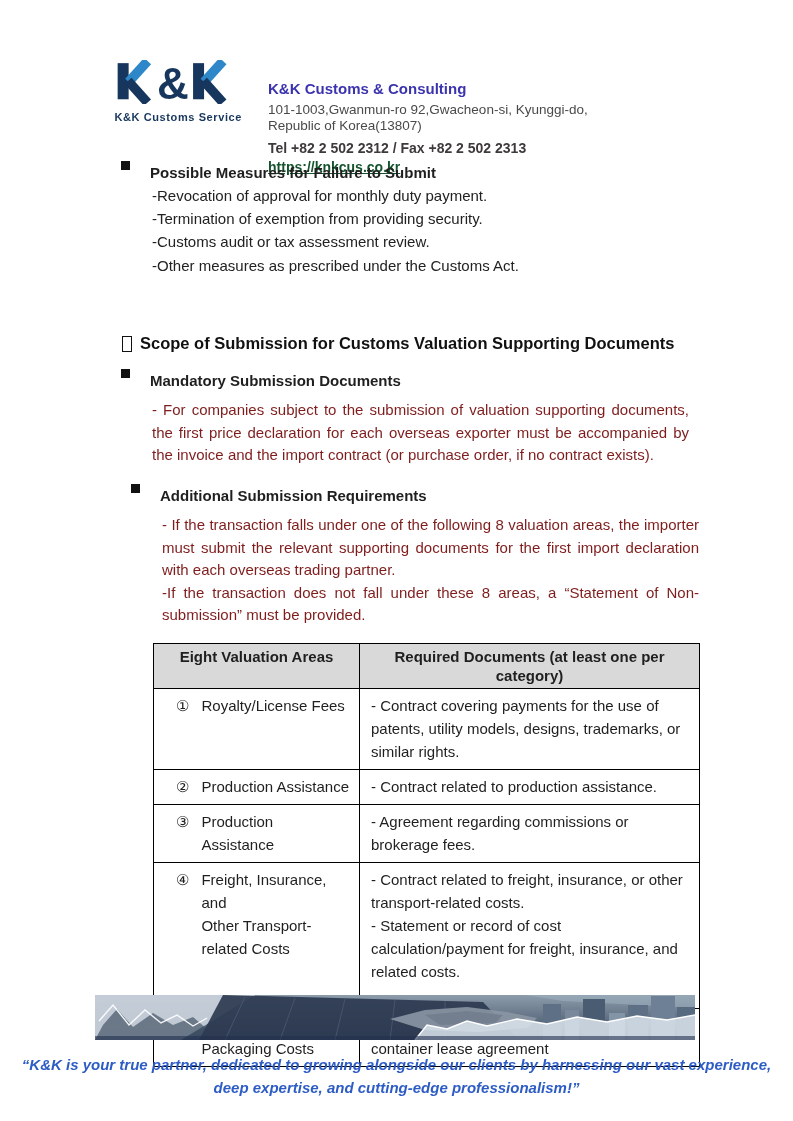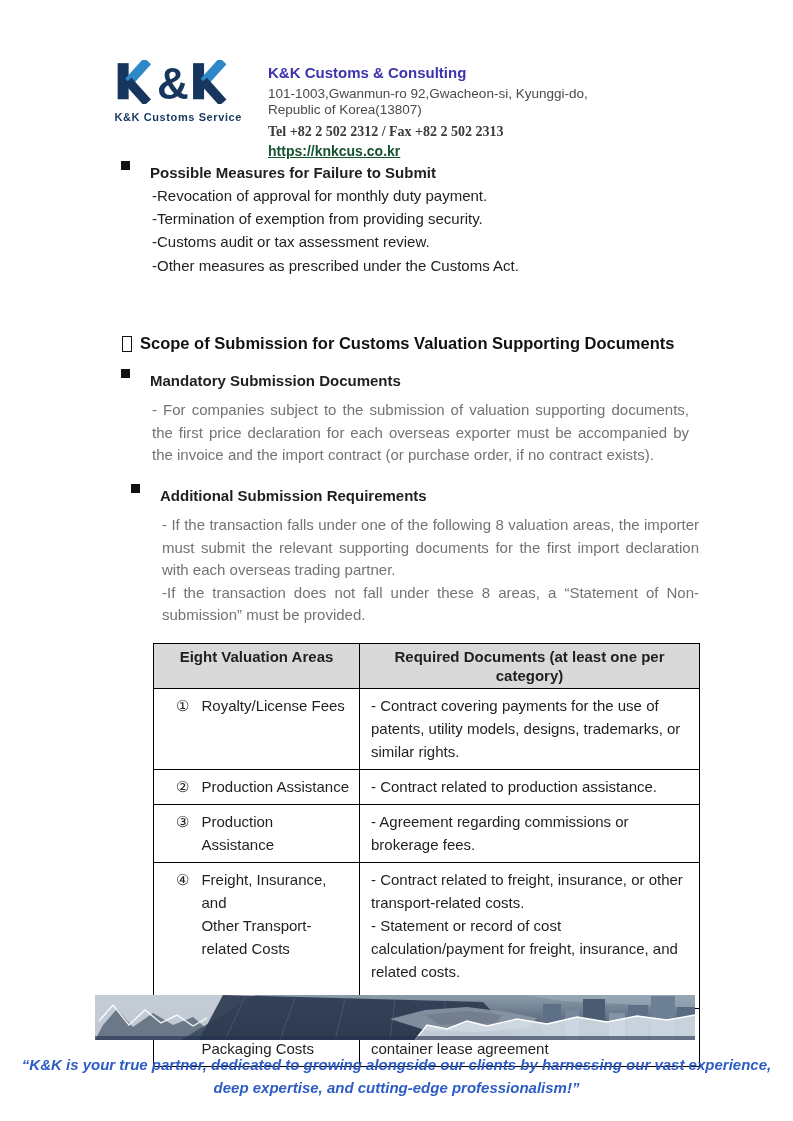--- a/index.html
+++ b/index.html
@@ -6,38 +6,38 @@
   .page {
     position:relative; width:793px; height:1121px; margin:0 auto;
     background:#ffffff; overflow:hidden;
     font-family:"Liberation Sans", sans-serif; color:#1f1f1f;
   }
 
   
   .header { position:absolute; top:60px; left:108px; display:flex; gap:26px; }
   .logo-block { width:134px; text-align:center; }
   .logo-caption { margin-top:3px; font-size:11px; font-weight:bold; color:#17365d; letter-spacing:.6px; white-space:nowrap;text-align:right; }
-  .company-info { padding-top:4px; }
+  .company-info { padding-top:4px;margin-top:16px; }
   .company-name { font-size:15px; font-weight:bold; color:#3c34ae; margin-bottom:5px; }
   .company-address { font-size:13.5px; color:#4a4a4a; line-height:16px; }
-  .company-phone { font-size:14px; font-weight:bold; color:#3e3a39; margin-top:6px;font-family:Liberation Serif, serif; }
+  .company-phone { font-size:14px; font-weight:bold; color:#3e3a39; margin-top:6px; }
   .company-website { display:inline-block; font-size:14px; font-weight:bold; color:#14532d; text-decoration:underline; margin-top:3px; }
 
   
   .bullet-head { display:flex; align-items:flex-start; gap:20px; font-size:15px; font-weight:bold; line-height:23px; }
   .sq { display:inline-block; width:9px; height:9px; background:#111; flex:0 0 auto; }
   .sub-lines { margin-left:31px; font-size:15px; line-height:23.2px; color:#222; }
   .sec-measures { position:absolute; top:161px; left:121px; width:580px; }
 
   .scope-heading { position:absolute; top:334px; left:94px; font-size:16.5px; font-weight:bold; color:#111; display:flex; align-items:center; gap:8px;padding-left:28px; }
   .tofu { display:inline-block; width:8px; height:14px; border:1.6px solid #111; flex:0 0 auto; }
 
   .sec-mandatory  { position:absolute; top:369px; left:121px; width:568px; }
   .sec-additional { position:absolute; top:484px; left:131px; width:568px; }
-  .para { margin:7px 0 0 31px; width:537px; font-size:15px; line-height:22.6px; text-align:justify; color:#737373; }
+  .para { margin:7px 0 0 31px; width:537px; font-size:15px; line-height:22.6px; text-align:justify; color:#7f1d1d; }
   .para + .para { margin-top:0; }
 
   
   .vtable { position:absolute; top:643px; left:153px; width:547px; border-collapse:collapse; font-size:15px; }
   .vtable th, .vtable td { border:1px solid #000; vertical-align:top; }
   .vtable th { background:#d9d9d9; font-weight:bold; padding:3px 4px; font-size:15px; line-height:19px; }
   .col-area { width:197px; }
   .cell-area { display:flex; gap:12px; padding:4px 4px 5px 21px; line-height:23px; }
   .cell-area .num { flex:0 0 auto; }
   .cell-area .label { white-space:pre-line; }

